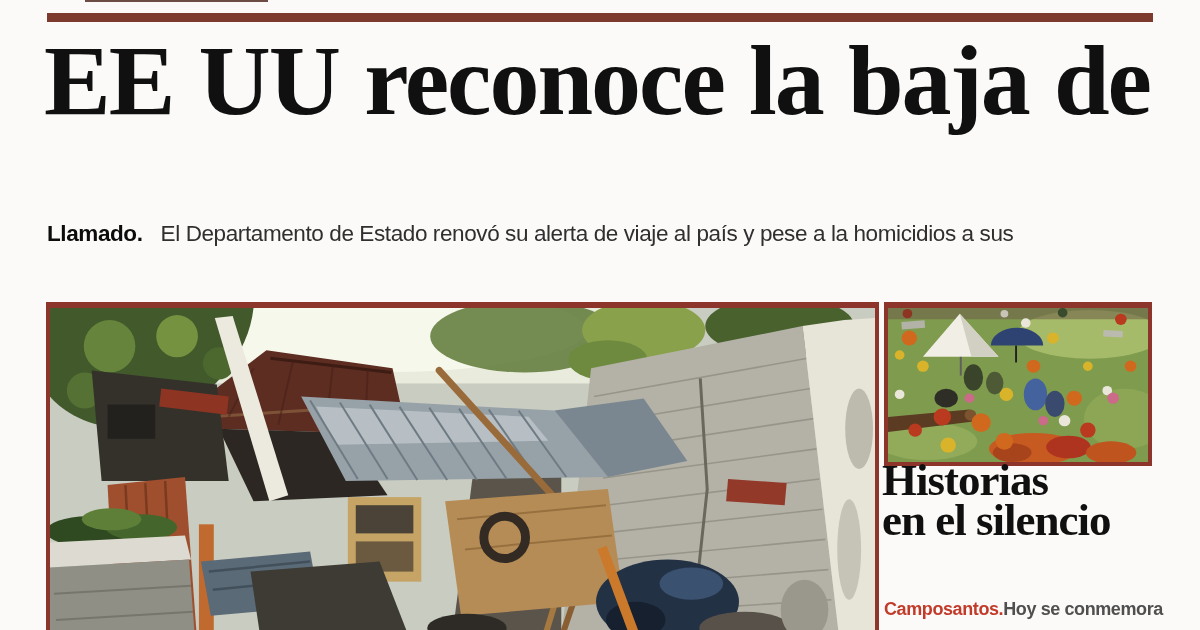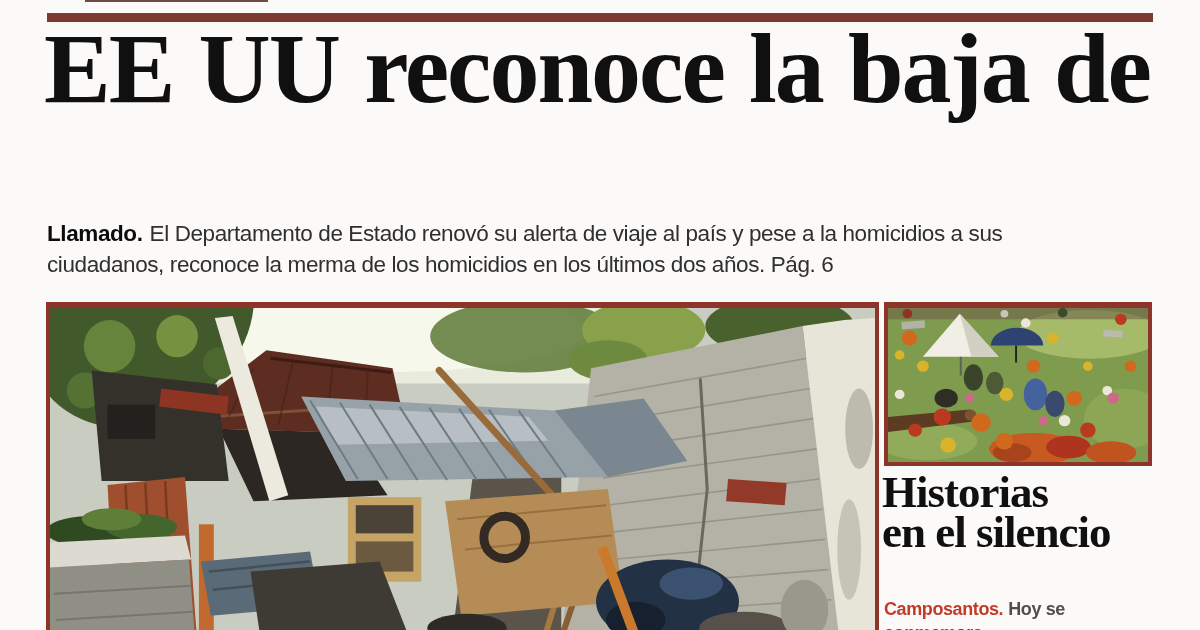--- a/index.html
+++ b/index.html
@@ -20,78 +20,77 @@
   }
   .top-sliver{
     position:absolute;left:85px;top:0;width:183px;height:2px;
     background:#4a2019;opacity:.8;
   }
   .rule{
     position:absolute;left:47px;top:13px;width:1106px;height:9px;
     background:var(--rule-color);
   }
   .lead-headline{
-    position:absolute;left:44px;top:28px;width:1108px;
+    position:absolute;left:44px;top:40px;width:1108px;
     font-family:"Liberation Serif",serif;
     font-weight:700;
     font-size:100px;line-height:81px;letter-spacing:-2px;
     color:var(--headline-color);
   }
   .hl-line{
     display:block;width:1106px;
     text-align:justify;text-align-last:justify;
     white-space:nowrap;
   }
   .deck{
     position:absolute;left:47px;top:218px;width:1080px;
     font-size:22.5px;line-height:31px;letter-spacing:-0.4px;
     color:#2f2f2f;
   }
   .deck-line{display:block;}
-  .kicker-dark{font-weight:700;color:#0c0c0c;margin-right:7px;text-align:center;}
+  .kicker-dark{font-weight:700;color:#0c0c0c;margin-right:18px;text-align:center;}
   figure.photo{
     position:absolute;
     border:4px solid var(--photo-frame-color);
     border-top-width:6px;
     background:#b9b9ae;
     overflow:hidden;
   }
   .main-photo{left:46px;top:302px;width:833px;height:340px;}
   .side-photo{left:884px;top:302px;width:268px;height:164px;}
   figure.photo svg{display:block;width:100%;height:100%;}
   .side-headline{
-    position:absolute;left:882px;top:472px;width:276px;
+    position:absolute;left:882px;top:460px;width:276px;
     font-family:"Liberation Serif",serif;
     font-weight:700;
     font-size:45px;line-height:40px;letter-spacing:-1px;
     color:var(--headline-color);
   }
   .side-headline span{display:block;white-space:nowrap;}
   .side-kicker-line{
     position:absolute;left:884px;top:597px;width:280px;
     font-size:18px;line-height:24px;letter-spacing:-0.4px;
     color:#4f4f4f;font-weight:700;
   }
-  .kicker-red{color:var(--kicker-red);margin-right:5px;}
+  .kicker-red{color:var(--kicker-red);}
 </style>
 </head>
 <body>
 
 <div class="page">
 
   <div class="top-sliver"></div>
   <div class="rule"></div>
 
   <h1 class="lead-headline">
     <span class="hl-line">EE UU reconoce la baja de</span>
   </h1>
 
   <p class="deck">
     <span class="deck-line"><strong class="kicker-dark">Llamado.</strong><span>El Departamento de Estado renovó su alerta de viaje al país y pese a la homicidios a sus</span></span>
-    <span class="deck-line">ciudadanos, reconoce la merma de los homicidios en los últimos dos años. Pág. 6</span>
   </p>
 
   <figure class="photo main-photo">
     <svg viewBox="0 0 831 328" preserveAspectRatio="none" role="img" aria-label="Vivienda destruida con techos de lámina colapsados, paredes de bloque y escombros">
       <rect width="831" height="328" fill="#c9ccc0"></rect>
       <g>
         <rect x="100" y="0" width="470" height="75" fill="#e9ecdc"></rect>
         <ellipse cx="330" cy="22" rx="210" ry="42" fill="#f7f8ec"></ellipse>
       </g>
       <g>

